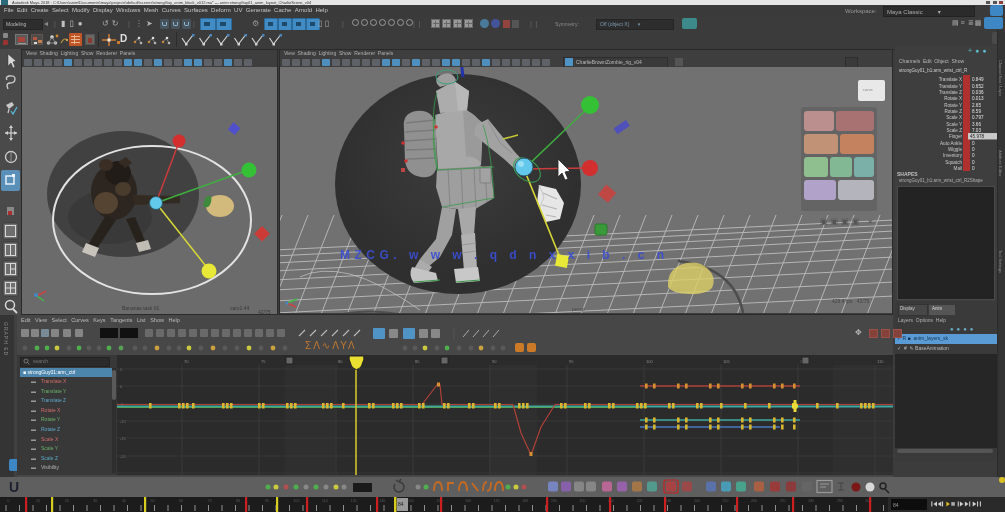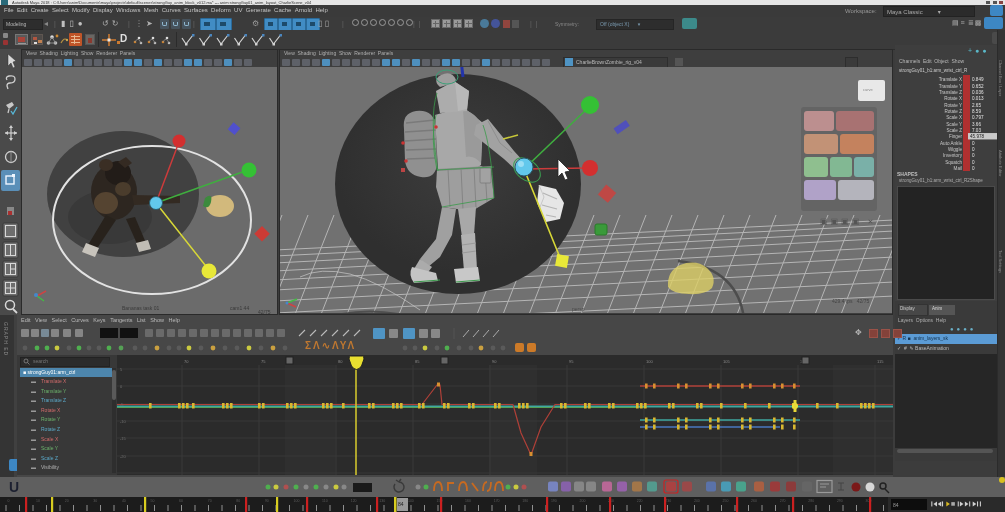--- a/index.html
+++ b/index.html
@@ -479,20 +479,21 @@
   <rect x="315" y="157" width="12" height="11" rx="2" fill="#3a9a3a" stroke="#2a7a2a"></rect>
 
   <path d="M278 92 L278 110 L282 106 L285 113 L288 112 L285 105 L290 104 Z" fill="#fff" stroke="#222" stroke-width="0.8"></path>
 
   <g transform="translate(7,236)">
         <line x1="0" y1="0" x2="10" y2="-4" stroke="#44bb44" stroke-width="1.5"></line>
         <line x1="0" y1="0" x2="9" y2="4" stroke="#cc4444" stroke-width="1.5"></line>
         <circle cx="0" cy="0" r="1.5" fill="#4488cc"></circle>
       </g>
 </svg>
+<div class="abs" style="left:60px;top:181px;font-size:12px;font-weight:bold;letter-spacing:4.5px;color:#3a4ed2;opacity:0.92;">MZCG. w w w . q d n x x i b . c n</div>
 
 <div class="abs" style="left:521px;top:40px;width:76px;height:104px;background:rgba(90,90,90,0.55);border-radius:3px;"></div>
 <div class="abs" style="left:524px;top:44px;width:30px;height:20px;background:#bc8f8f;border-radius:3px;"></div>
 <div class="abs" style="left:556px;top:44px;width:38px;height:20px;background:#a87272;border-radius:3px;"></div>
 <div class="abs" style="left:524px;top:67px;width:34px;height:20px;background:#c29276;border-radius:3px;"></div>
 <div class="abs" style="left:560px;top:67px;width:34px;height:20px;background:#c4825e;border-radius:3px;"></div>
 <div class="abs" style="left:524px;top:90px;width:24px;height:20px;background:#8fbf8f;border-radius:3px;"></div>
 <div class="abs" style="left:550px;top:90px;width:22px;height:20px;background:#82b893;border-radius:3px;"></div>
 <div class="abs" style="left:574px;top:90px;width:20px;height:20px;background:#7ab0a8;border-radius:3px;"></div>
 <div class="abs" style="left:524px;top:113px;width:32px;height:20px;background:#b0a2c8;border-radius:3px;"></div>
@@ -630,21 +631,21 @@
       <circle cx="172" cy="7" r="2.4" fill="#caca40"></circle>
       <circle cx="184" cy="7" r="2.4" fill="#5a5a5a"></circle>
       <circle cx="196" cy="7" r="2.4" fill="#caa040"></circle>
       <circle cx="208" cy="7" r="2.4" fill="#5a5a5a"></circle>
       <circle cx="220" cy="7" r="2.4" fill="#5a5a5a"></circle>
       <circle cx="232" cy="7" r="2.4" fill="#caca40"></circle>
       <circle cx="244" cy="7" r="2.4" fill="#5a5a5a"></circle>
       <circle cx="256" cy="7" r="2.4" fill="#caa040"></circle>
       <circle cx="268" cy="7" r="2.4" fill="#5a5a5a"></circle>
     </svg>
-    <div class="abs" style="left:288px;top:25px;font-size:10px;font-weight:bold;color:#c07830;letter-spacing:2px;">ΣΛ∿ΛΥΛ</div>
+    <div class="abs" style="left:288px;top:25px;font-size:10px;font-weight:normal;color:#c07830;letter-spacing:2px;">ΣΛ∿ΛΥΛ</div>
     <svg class="abs" style="left:380px;top:26px;" width="496" height="14">
       <circle cx="8" cy="7" r="2.4" fill="#5a5a5a"></circle>
       <circle cx="18" cy="7" r="2.4" fill="#5a5a5a"></circle>
       <circle cx="28" cy="7" r="2.4" fill="#caca40"></circle>
       <circle cx="40" cy="7" r="2.4" fill="#5a5a5a"></circle>
       <circle cx="50" cy="7" r="2.4" fill="#4faf4f"></circle>
       <circle cx="62" cy="7" r="2.4" fill="#5a5a5a"></circle>
       <circle cx="74" cy="7" r="2.4" fill="#5a5a5a"></circle>
       <circle cx="84" cy="7" r="2.4" fill="#caa040"></circle>
       <circle cx="96" cy="7" r="2.4" fill="#5a5a5a"></circle>

